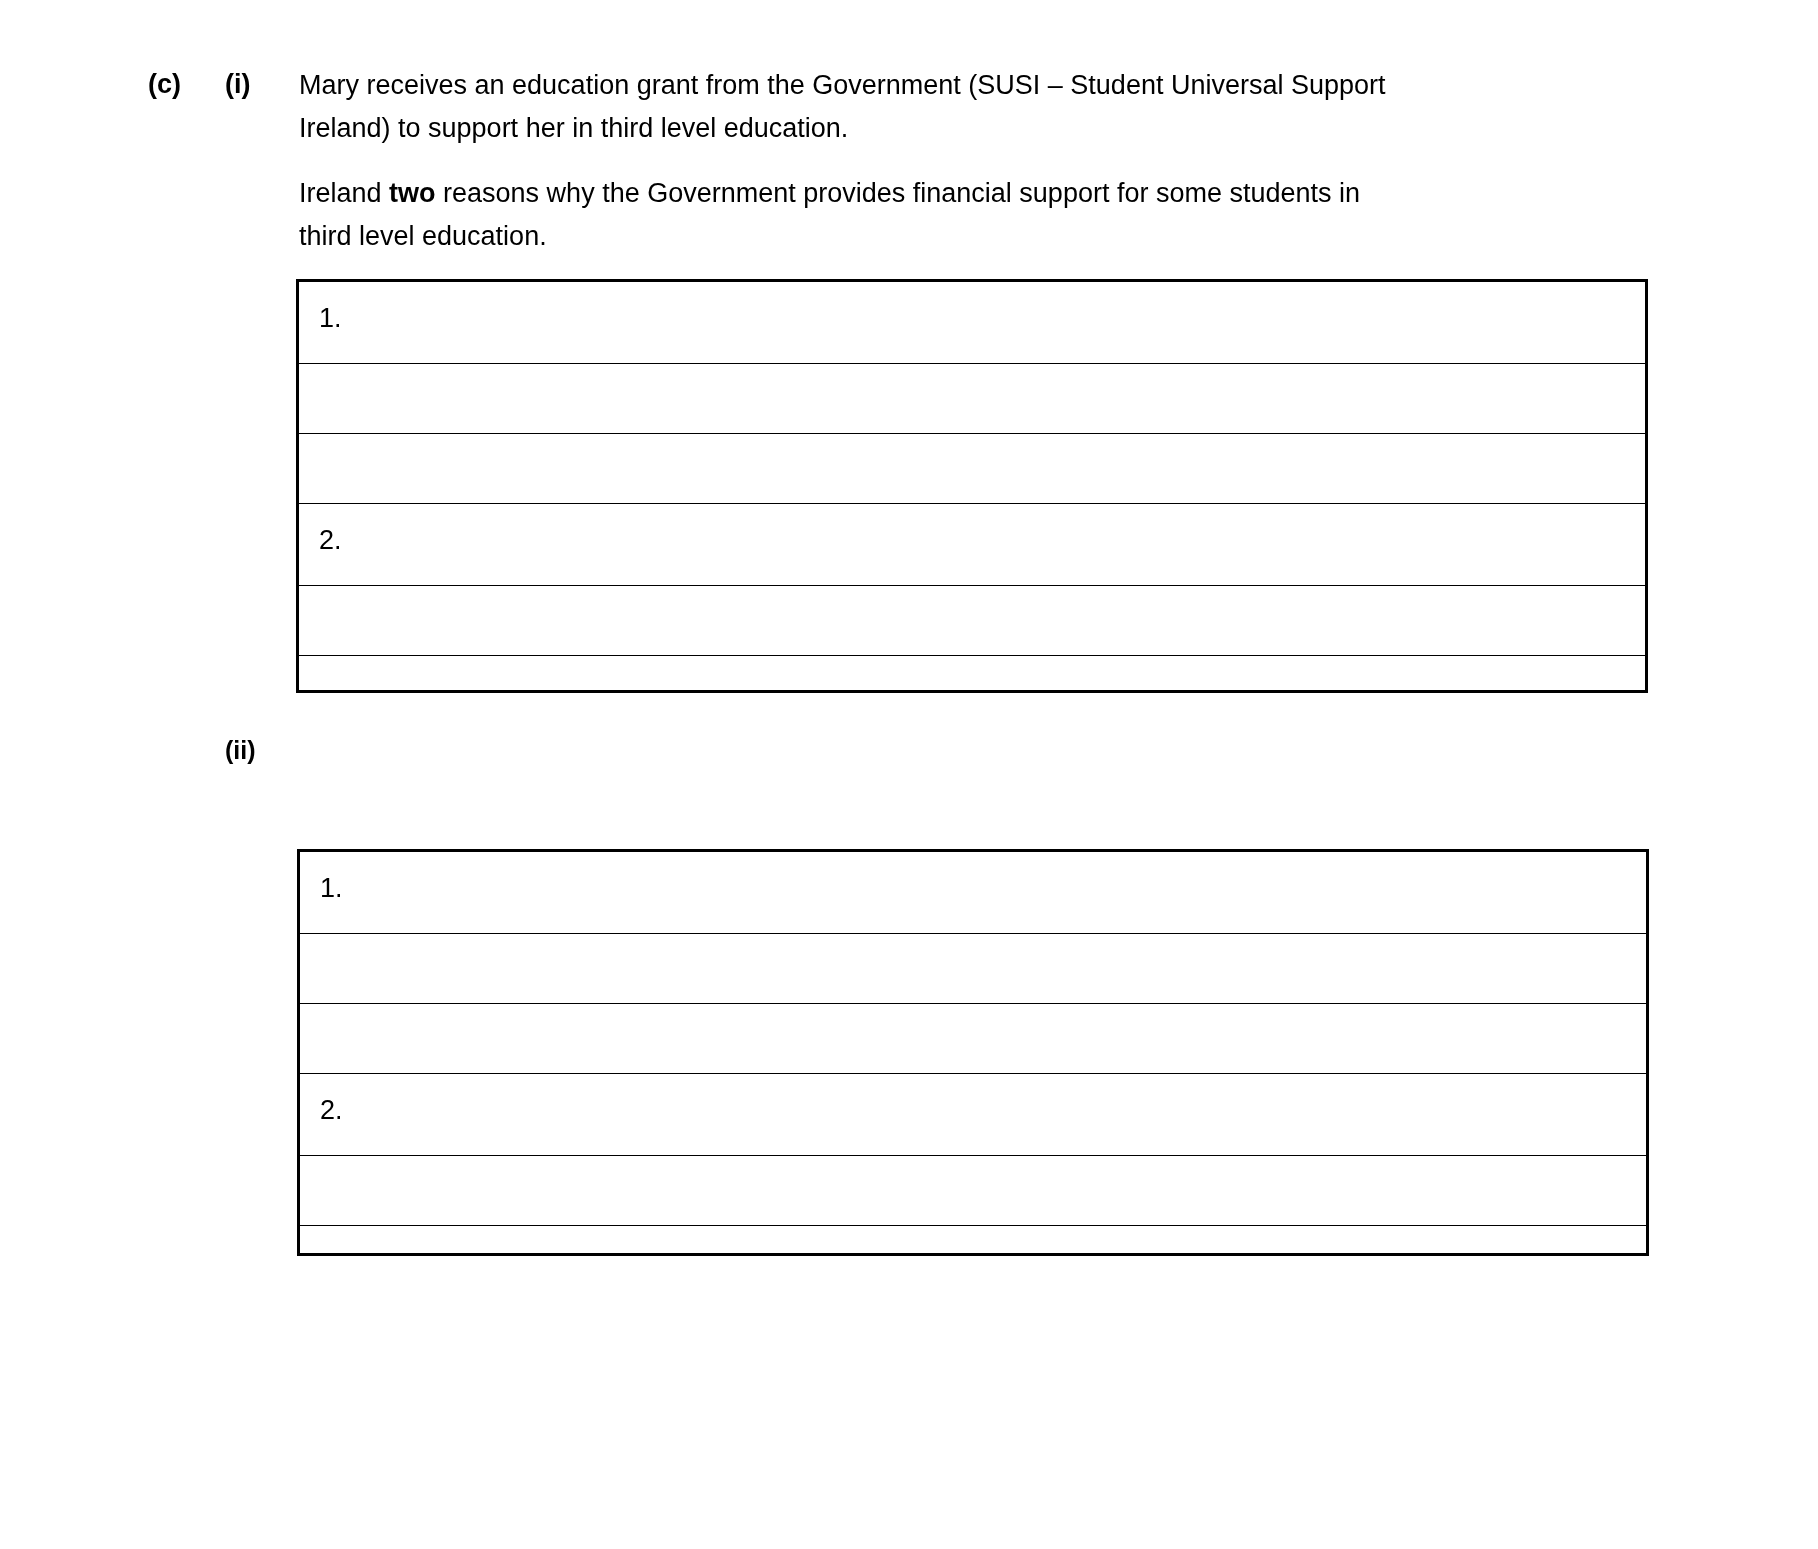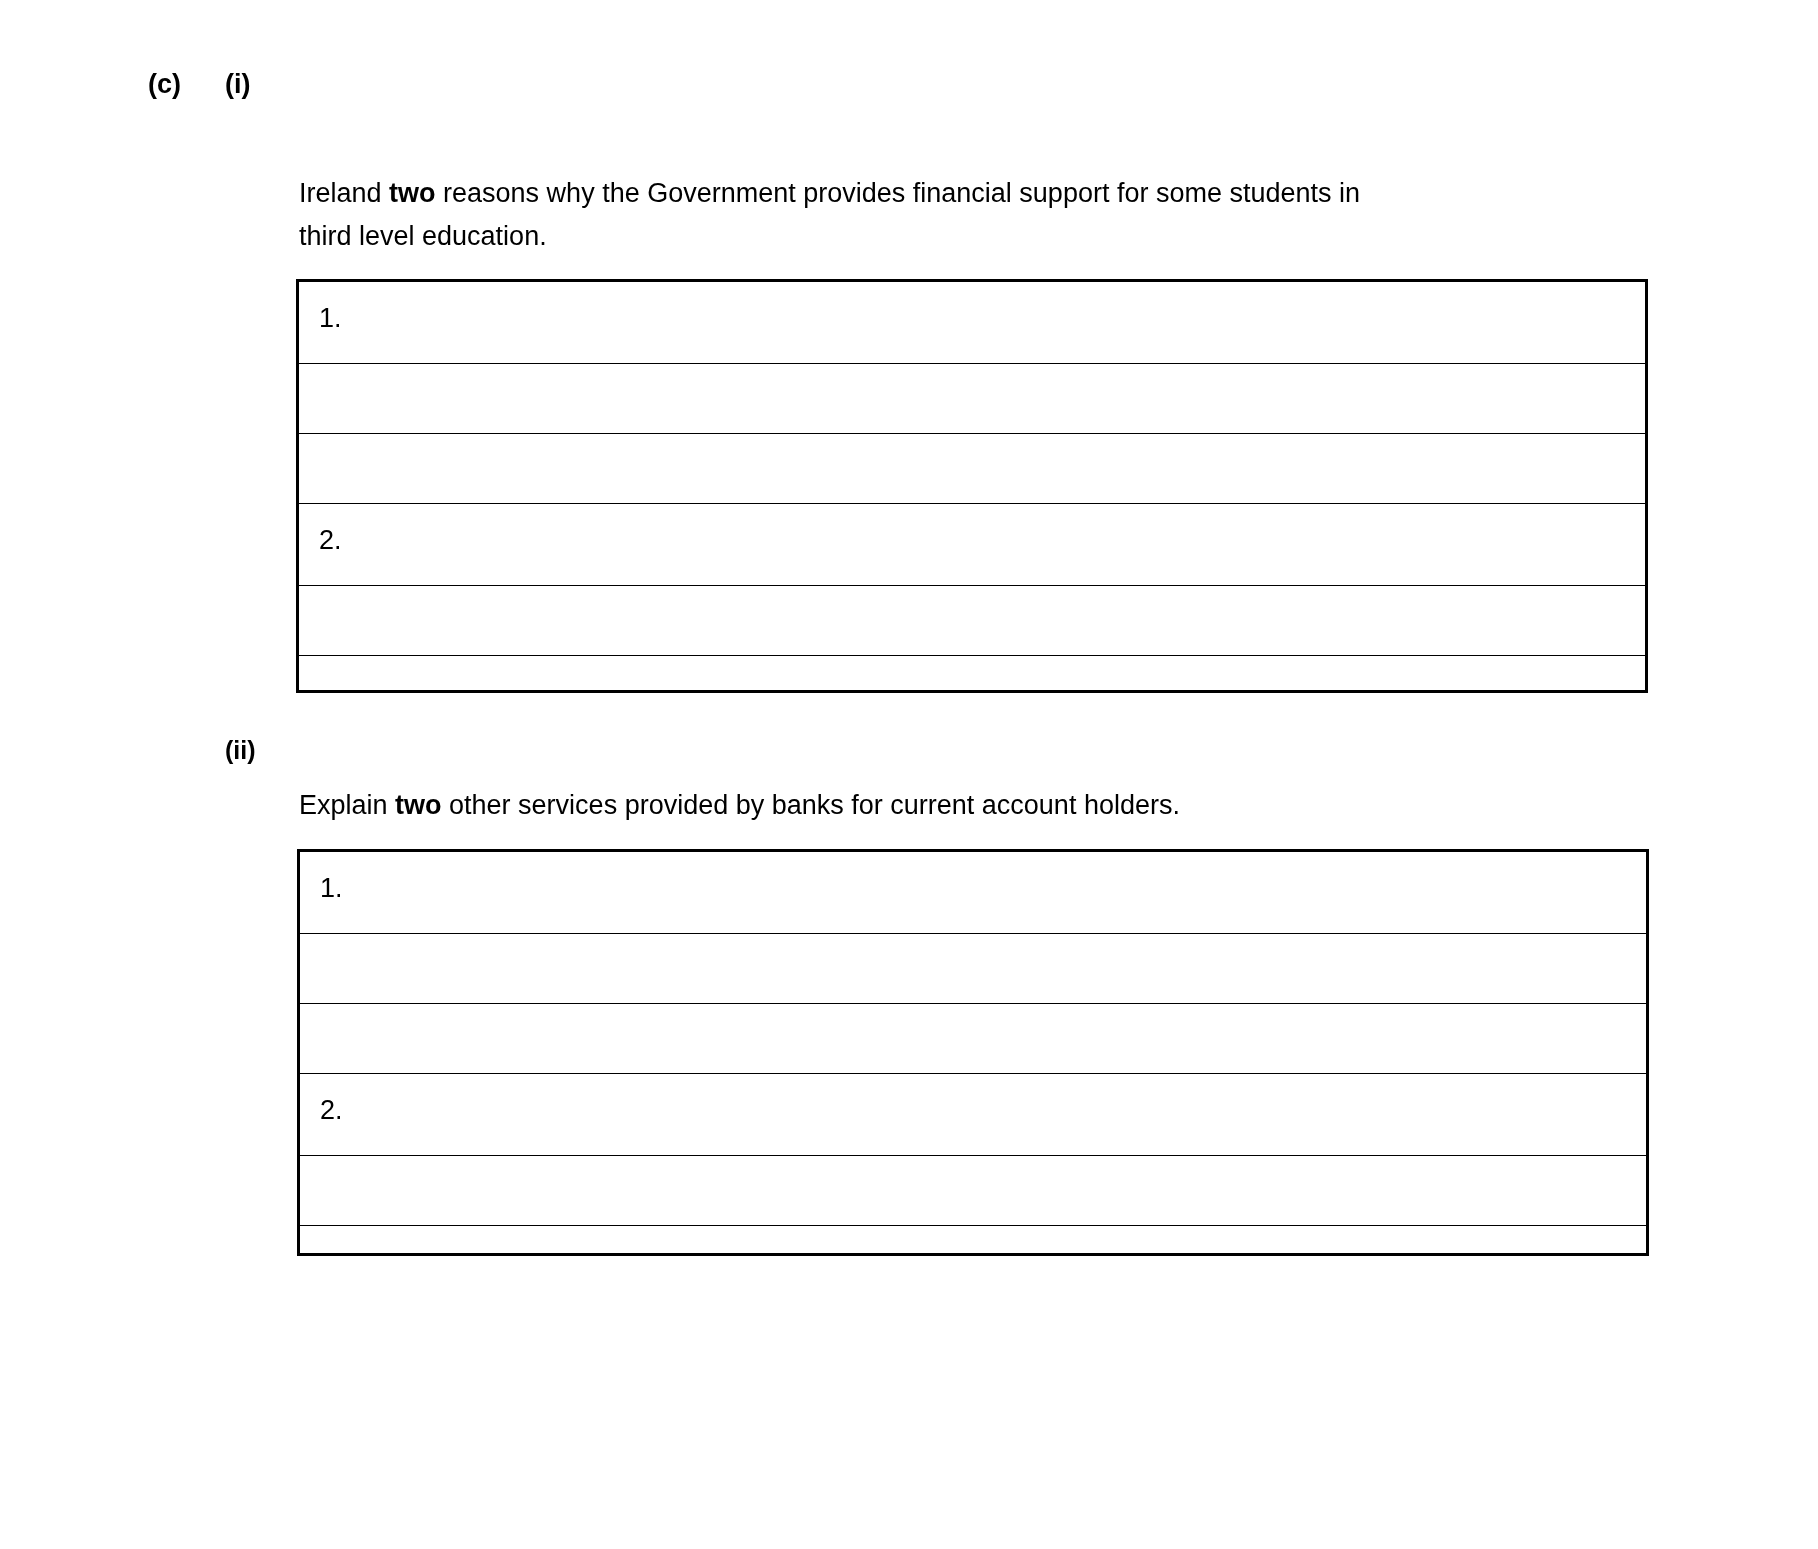--- a/index.html
+++ b/index.html
@@ -119,20 +119,21 @@
 </style>
 </head>
 <body>
 
 <div class="page">
 
   <span class="label-c">(c)</span>
 
   <span class="label-i">(i)</span>
 
+  <div class="para" id="para-i-1"><span>Mary receives an education grant from the Government (SUSI – Student Universal Support Ireland) to support her in third level education.</span></div>
 
   <div class="para" id="para-i-2"><span>Ireland </span><b>two</b><span> reasons why the Government provides financial support for some students in third level education.</span></div>
 
   <div class="answer-table" id="table-1">
     <table>
       <tbody>
           <tr>
             <td class="tall">
               <span class="cell-text">1.</span>
             </td>
@@ -162,21 +163,20 @@
               <span class="cell-text"></span>
             </td>
           </tr>
         </tbody>
     </table>
   </div>
 
   <span class="label-ii">(ii)</span>
 
 
-  <div class="para" id="para-ii-2"><span>Explain </span><b>two</b><span> other services provided by banks for current account holders.</span></div>
 
   <div class="answer-table" id="table-2">
     <table>
       <tbody>
           <tr>
             <td class="tall">
               <span class="cell-text">1.</span>
             </td>
           </tr>
           <tr>

